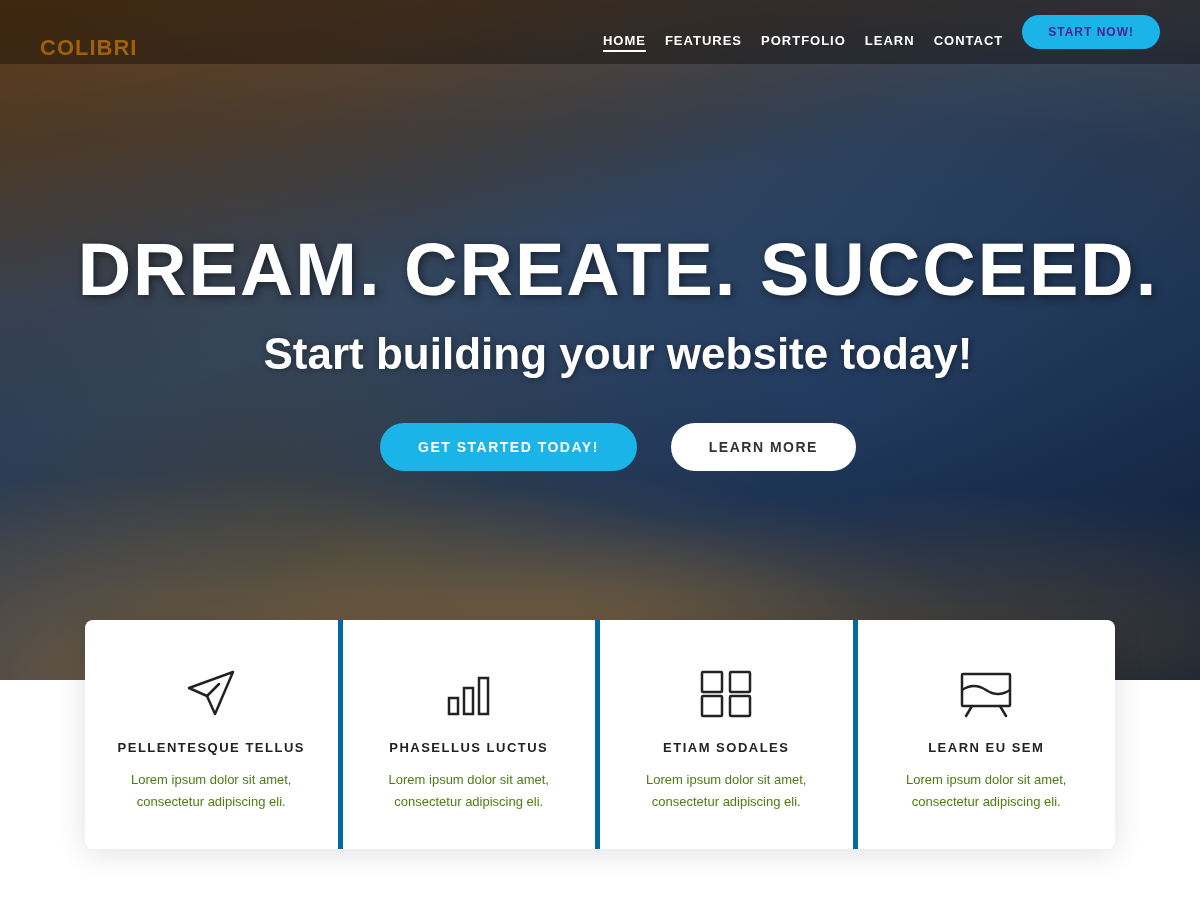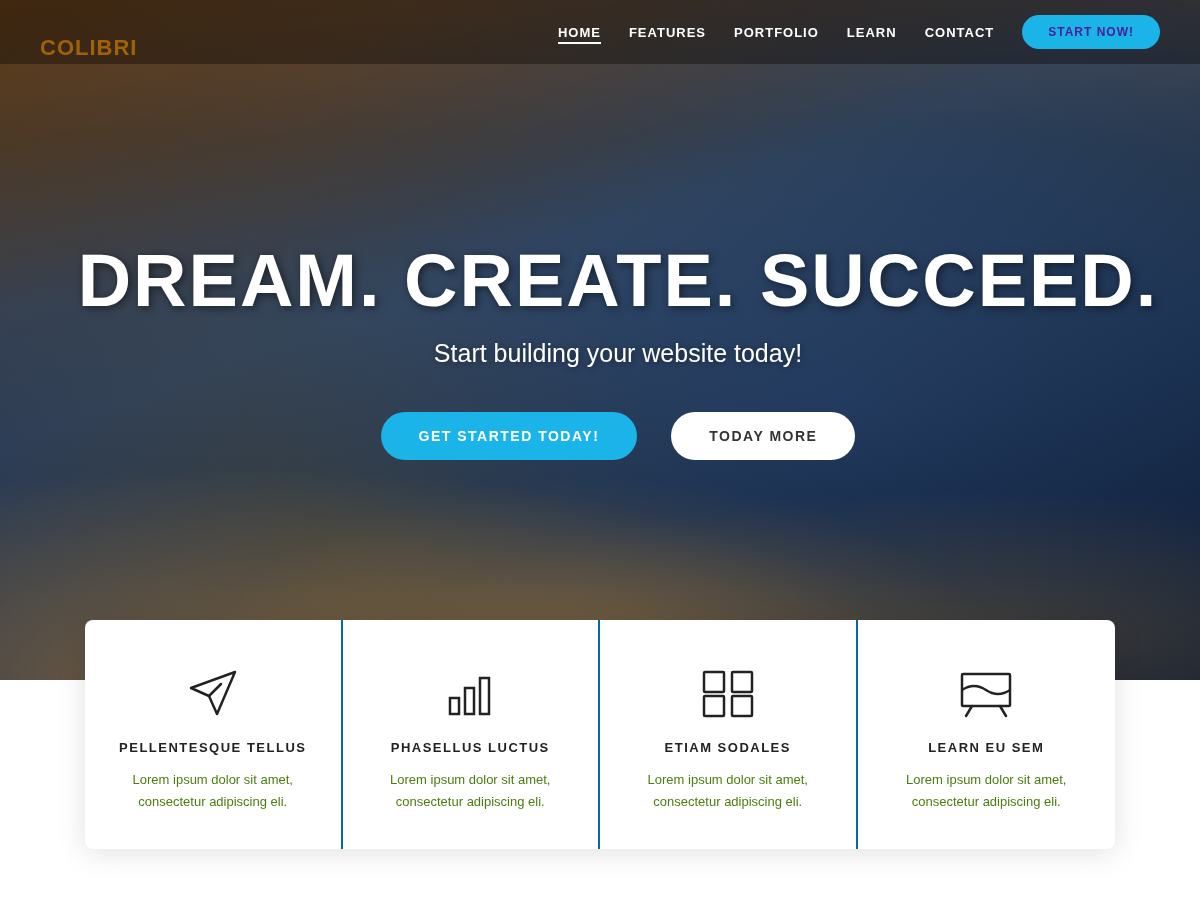--- a/index.html
+++ b/index.html
@@ -19,22 +19,22 @@
     }
     .nav-logo {
       color: #a16207;
       font-size: 22px;
       font-weight: 800;
       letter-spacing: 1px;
       margin-top: 32px;
     }
     .nav-links {
       display: flex;
-      align-items: center;
-      gap: 28px;
+      align-items: flex-end;
+      gap: 19px;
       list-style: none;
     }
     .nav-links li a {
       color: #fff;
       text-decoration: none;
       font-size: 13px;
       font-weight: 600;
       letter-spacing: 1px;
     }
     .nav-links li.active a {
@@ -107,22 +107,22 @@
     }
     .hero-title {
       font-size: 74px;
       font-weight: 900;
       letter-spacing: 2px;
       line-height: 1.1;
       text-shadow: 2px 2px 8px rgba(0,0,0,0.5);
       margin-bottom: 18px;
     }
     .hero-subtitle {
-      font-size: 25px;
-      font-weight: 400;
+      font-size: 44px;
+      font-weight: 700;
       margin-bottom: 44px;
       text-shadow: 1px 1px 6px rgba(0,0,0,0.4);
     }
     .hero-buttons {
       display: flex;
       gap: 34px;
       justify-content: center;
     }
     .btn-get-started {
       background: #1ab4e8;
@@ -156,21 +156,21 @@
       margin: 0 auto;
       border-radius: 8px;
       display: grid;
       grid-template-columns: repeat(4, 1fr);
       box-shadow: 0 4px 30px rgba(0,0,0,0.12);
       margin-top: -60px;
     }
     .feature-item {
       padding: 48px 28px 36px;
       text-align: center;
-      border-right: 2px solid #0369a1;
+      border-right: 5px solid #0369a1;
     }
     .feature-item:last-child {
       border-right: none;
     }
     .feature-icon {
       font-size: 48px;
       margin-bottom: 20px;
       color: #222;
       display: flex;
       justify-content: center;
@@ -211,21 +211,21 @@
 
 <section class="hero">
   <div class="hero-bg-img"></div>
   <div class="hero-bg"></div>
   <div class="hero-clouds"></div>
   <div class="hero-content">
     <h1 class="hero-title">DREAM. CREATE. SUCCEED.</h1>
     <h2 class="hero-subtitle">Start building your website today!</h2>
     <div class="hero-buttons">
       <button class="btn-get-started">GET STARTED TODAY!</button>
-      <button class="btn-learn-more">TODAY MORE</button>
+      <button class="btn-learn-more">LEARN MORE</button>
     </div>
   </div>
 </section>
 
 <div class="features">
 
   <div class="feature-item">
     <div class="feature-icon">
       <svg width="52" height="52" viewBox="0 0 52 52" fill="none" xmlns="http://www.w3.org/2000/svg">
         <path d="M48 4L4 20L22 28L30 46L48 4Z" stroke="#222" stroke-width="2.5" stroke-linejoin="round" fill="none"></path>

